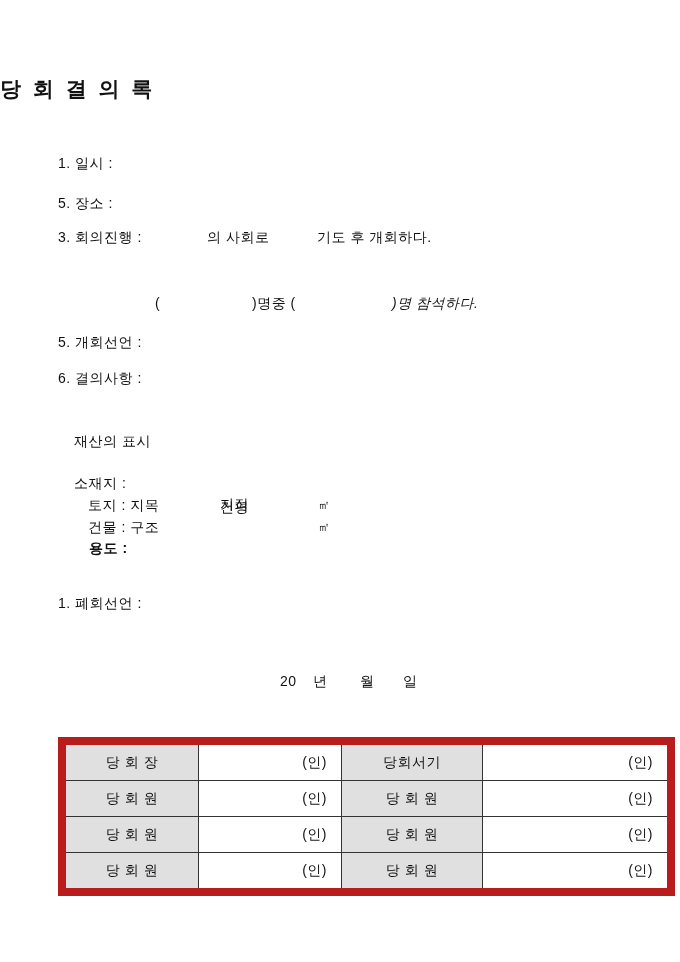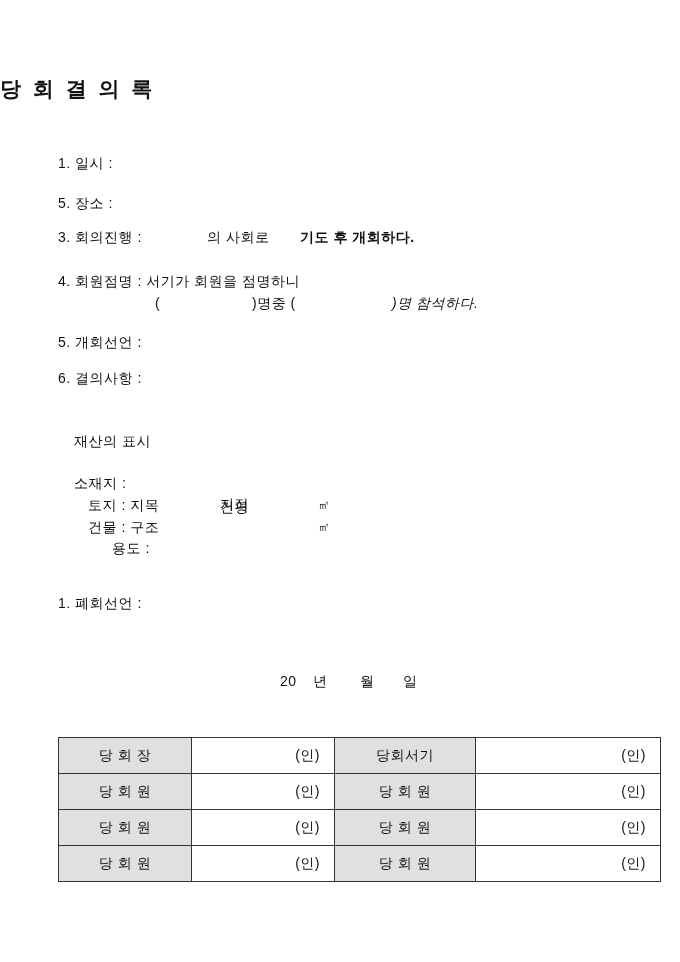--- a/index.html
+++ b/index.html
@@ -32,52 +32,52 @@
     font-size: 21px;
     font-weight: bold;
     letter-spacing: 3px;
     white-space: nowrap;
   }
   
   .l-item1        { left: 58px;  top: 155px; }
   .l-item2        { left: 58px;  top: 195px; }
   .l-item3-label  { left: 58px;  top: 229px; }
   .l-item3-mid    { left: 207px; top: 229px; }
-  .l-item3-tail   { left: 300px; top: 229px; font-weight: bold; }
+  .l-item3-tail   { left: 317px; top: 229px; }
   .l-item4-line1  { left: 58px;  top: 273px; }
   .l-item4-p1     { left: 155px; top: 295px; }
   .l-item4-p2     { left: 252px; top: 295px; }
   .l-item4-p3     { left: 392px; top: 295px; font-style: italic; }
   .l-item5        { left: 58px;  top: 334px; }
   .l-item6        { left: 58px;  top: 370px; text-align: center; }
   
   .l-prop-head    { left: 74px;  top: 433px; }
   .l-prop-loc     { left: 74px;  top: 475px; }
   .l-land-label   { left: 88px;  top: 497px; }
   .l-land-area    { left: 220px; top: 497px; font-family: Liberation Serif, serif; }
   .l-land-unit    { left: 318px; top: 497px; font-size: 12px; }
   .l-bldg-label   { left: 88px;  top: 519px; }
   .l-bldg-area    { left: 220px; top: 499px; text-align: center; }
   .l-bldg-unit    { left: 318px; top: 519px; font-size: 12px; }
-  .l-usage        { left: 112px;  top: 540px; }
+  .l-usage        { left: 89px;  top: 540px; font-weight: bold; }
   .l-item7        { left: 58px;  top: 595px; }
   
   .l-date-century { left: 280px; top: 673px; }
   .l-date-year    { left: 313px; top: 673px; }
   .l-date-month   { left: 360px; top: 673px; }
   .l-date-day     { left: 403px; top: 673px; }
   
   .sig-table {
     position: absolute;
     left: 58px;
     top: 737px;
     width: 564px;
     border-collapse: collapse;
     table-layout: fixed;
-    border: 1px solid #b91c1c;
+    border: 8px solid #b91c1c;
     font-size: 14px;
   }
   .sig-table td {
     border: 1px solid #333333;
     height: 33px;
     overflow: hidden;
   }
   .sig-table td.lbl {
     background: #e0e0e0;
     text-align: center;
@@ -99,21 +99,20 @@
 
   <div class="doc-title">당 회 결 의 록</div>
 
   <div class="txt l-item1">1. 일시 :</div>
   <div class="txt l-item2">5. 장소 :</div>
 
   <div class="txt l-item3-label">3. 회의진행 :</div>
   <div class="txt l-item3-mid">의 사회로</div>
   <div class="txt l-item3-tail">기도 후 개회하다.</div>
 
-  <div class="txt l-item4-line1">4. 회원점명 : 서기가 회원을 점명하니</div>
   <div class="txt l-item4-p1">(</div>
   <div class="txt l-item4-p2">)명중 (</div>
   <div class="txt l-item4-p3">)명 참석하다.</div>
 
   <div class="txt l-item5">5. 개회선언 :</div>
   <div class="txt l-item6">6. 결의사항 :</div>
 
   <div class="txt l-prop-head">재산의 표시</div>
   <div class="txt l-prop-loc">소재지 :</div>
   <div class="txt l-land-label">토지 : 지목</div>

